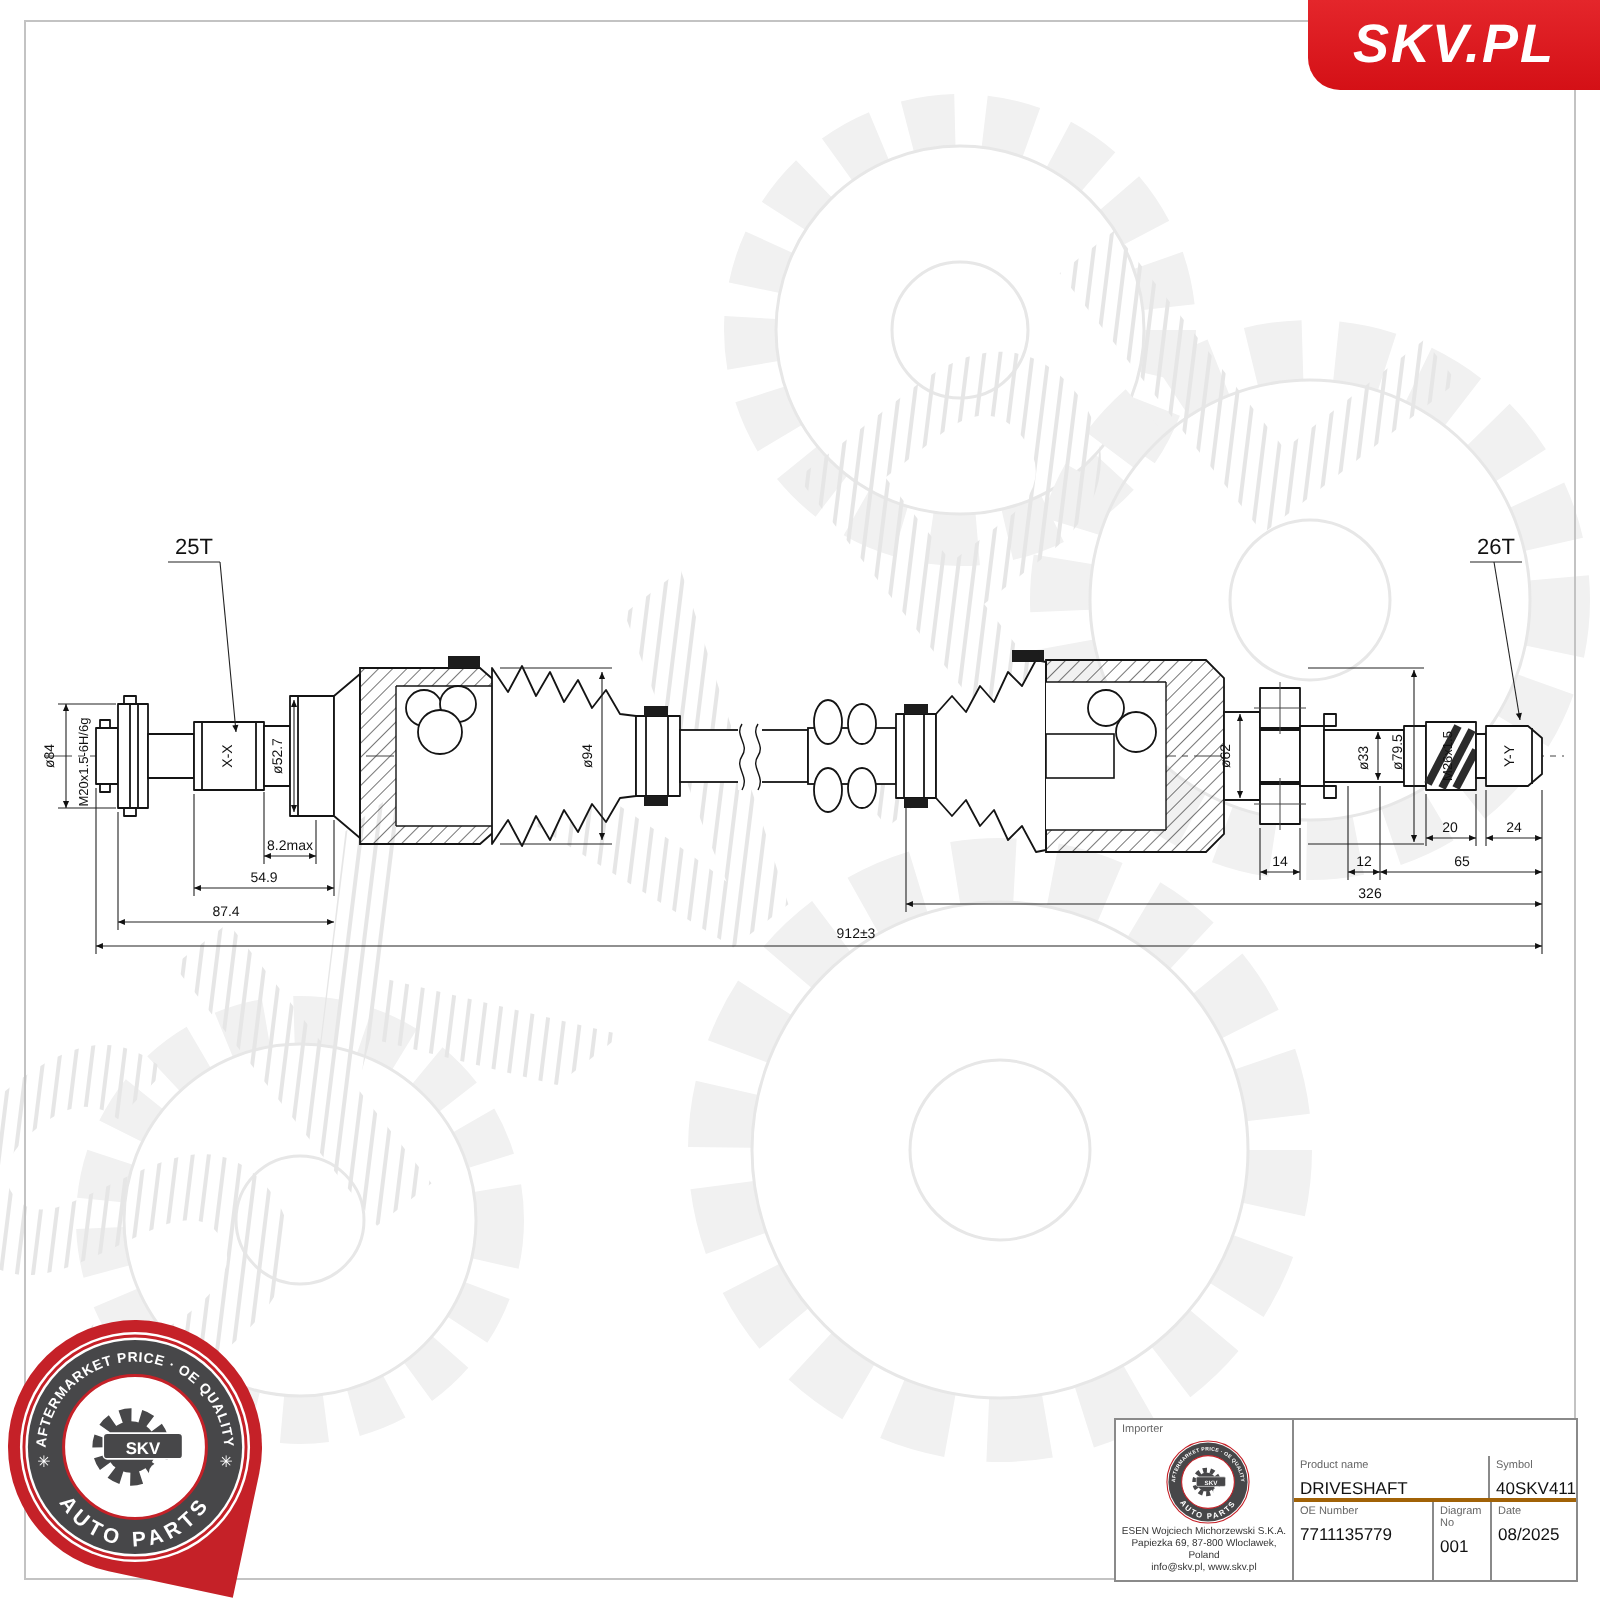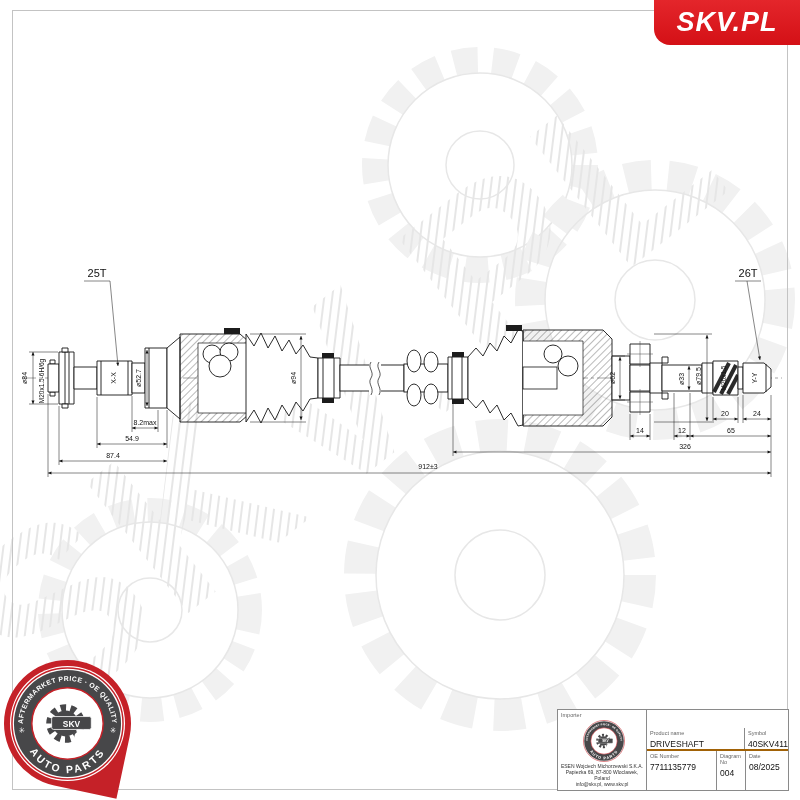--- a/index.html
+++ b/index.html
@@ -339,21 +339,21 @@
         <span class="cv">40SKV411</span>
       </div>
     </div>
     <div class="tb-row2">
       <div class="cell-oe">
         <span class="cl">OE Number</span>
         <span class="cv">7711135779</span>
       </div>
       <div class="cell-diagram">
         <span class="cl">Diagram No</span>
-        <span class="cv">004</span>
+        <span class="cv">001</span>
       </div>
       <div class="cell-date">
         <span class="cl">Date</span>
         <span class="cv">08/2025</span>
       </div>
     </div>
   </div>
 </div>
 
 </body></html>

